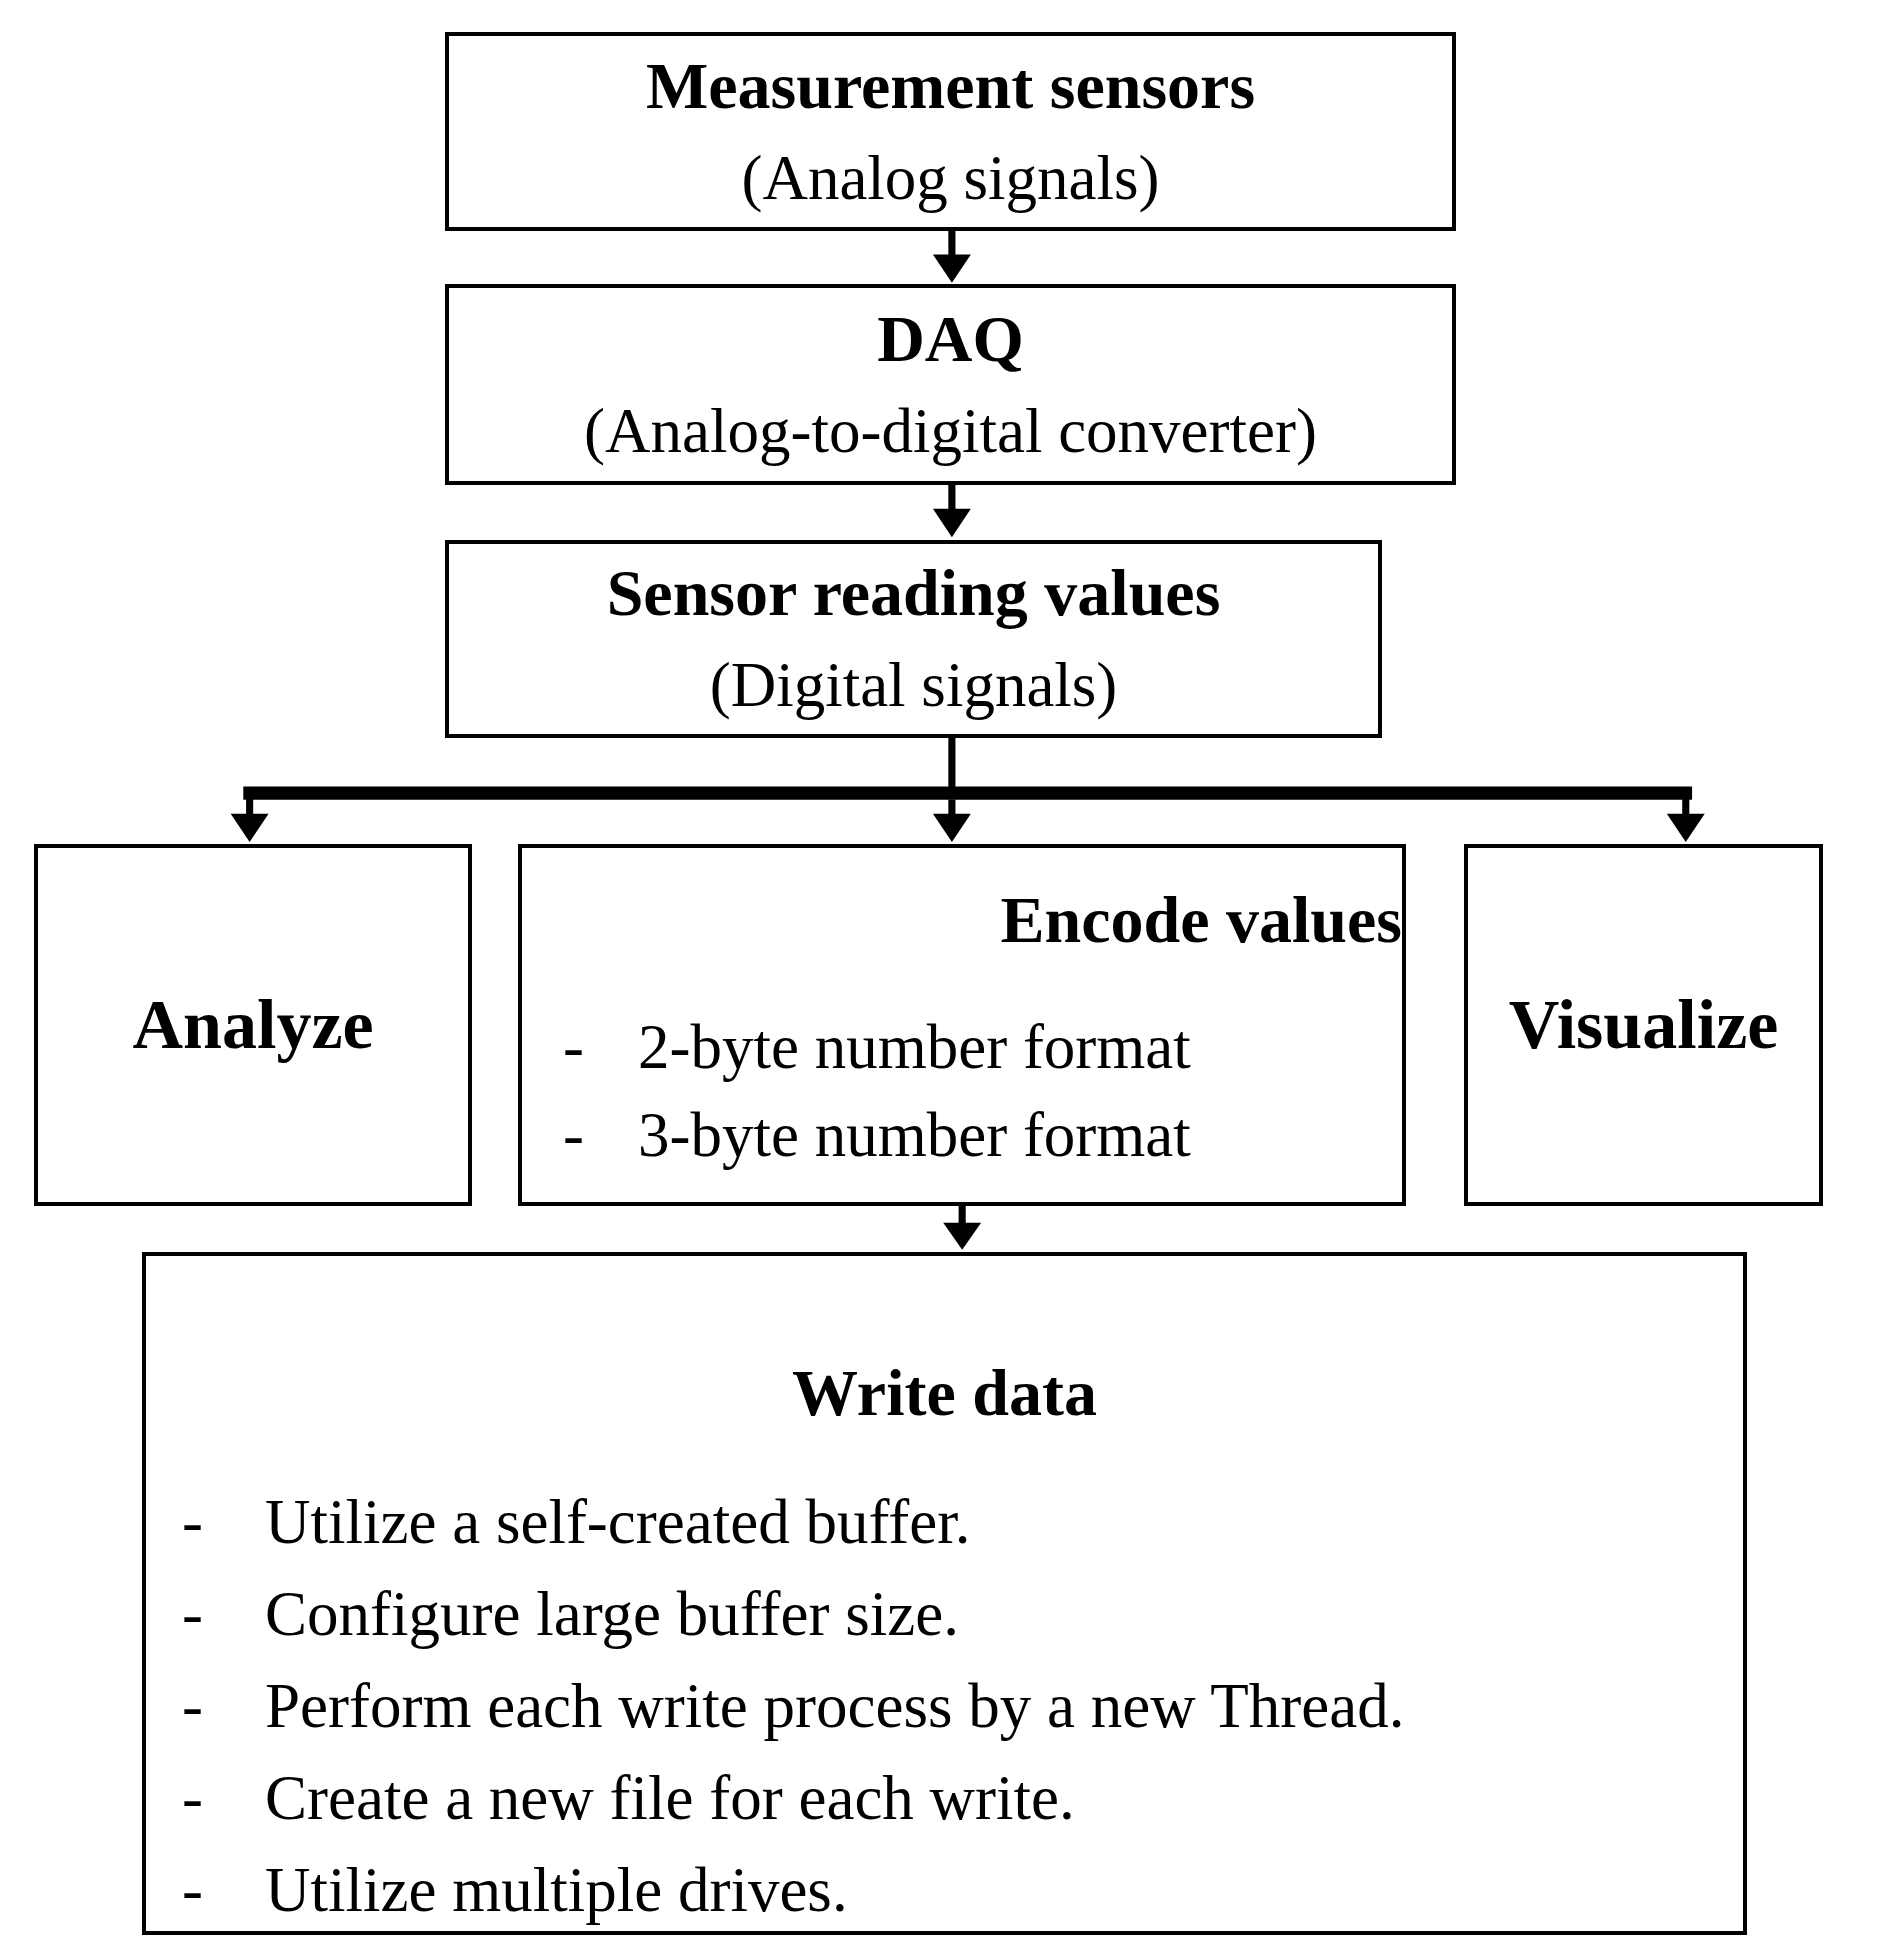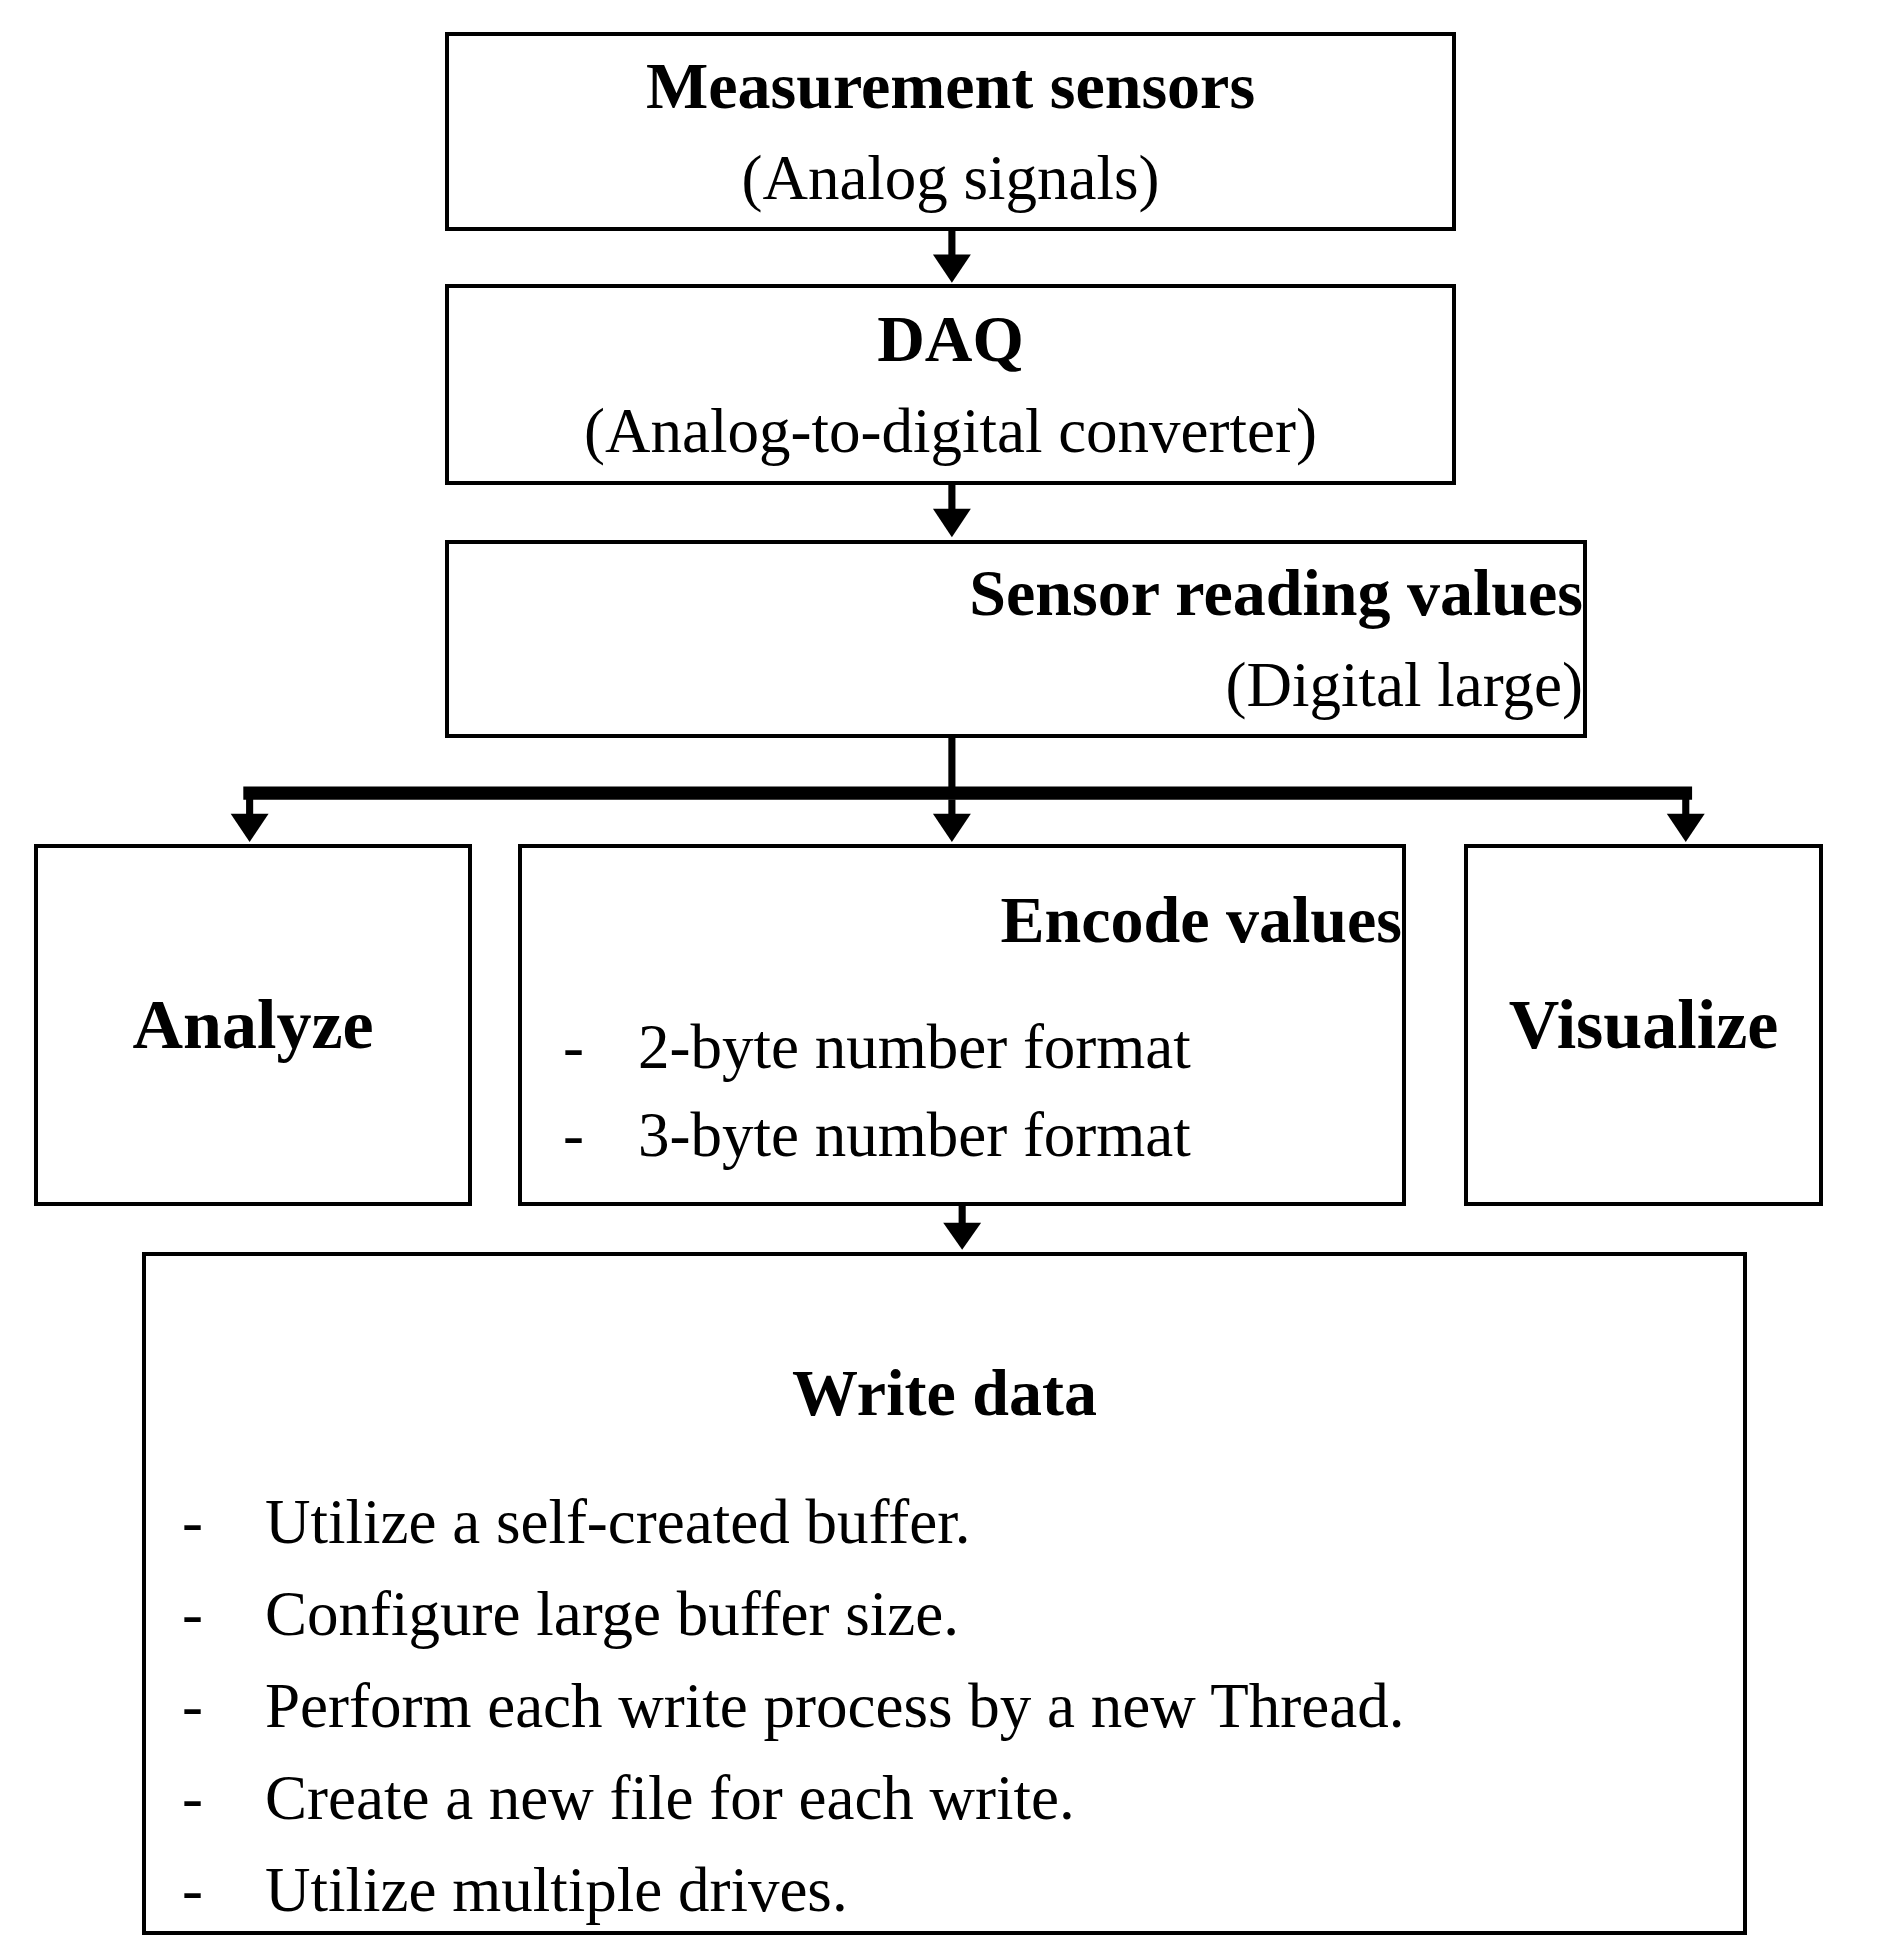--- a/index.html
+++ b/index.html
@@ -43,21 +43,21 @@
     white-space: nowrap;
   }
   .stack-box .subtitle {
     font-weight: 400;
     font-size: 63px;
     line-height: 93px;
     white-space: nowrap;
   }
   #box-measurement { left: 445px; top: 32px;  width: 1011px; height: 199px; }
   #box-daq         { left: 445px; top: 284px; width: 1011px; height: 201px; }
-  #box-sensor      { left: 445px; top: 540px; width: 1142px; height: 198px; align-items: flex-end; }
+  #box-sensor      { left: 445px; top: 540px; width: 937px; height: 198px; }
 
   .leaf-box {
     display: flex;
     align-items: center;
     justify-content: center;
     text-align: center;
   }
   .leaf-box .big-label {
     font-weight: 700;
     font-size: 70px;
@@ -142,21 +142,21 @@
     <div class="subtitle">(Analog signals)</div>
   </div>
 
   <div class="box stack-box" id="box-daq">
     <div class="title">DAQ</div>
     <div class="subtitle">(Analog-to-digital converter)</div>
   </div>
 
   <div class="box stack-box" id="box-sensor">
     <div class="title">Sensor reading values</div>
-    <div class="subtitle">(Digital large)</div>
+    <div class="subtitle">(Digital signals)</div>
   </div>
 
   <div class="box leaf-box" id="box-analyze">
     <div class="big-label">Analyze</div>
   </div>
 
   <div class="box" id="box-encode">
     <div class="box-title">Encode values</div>
     <div class="bullets">
         <div class="bullet-row">

